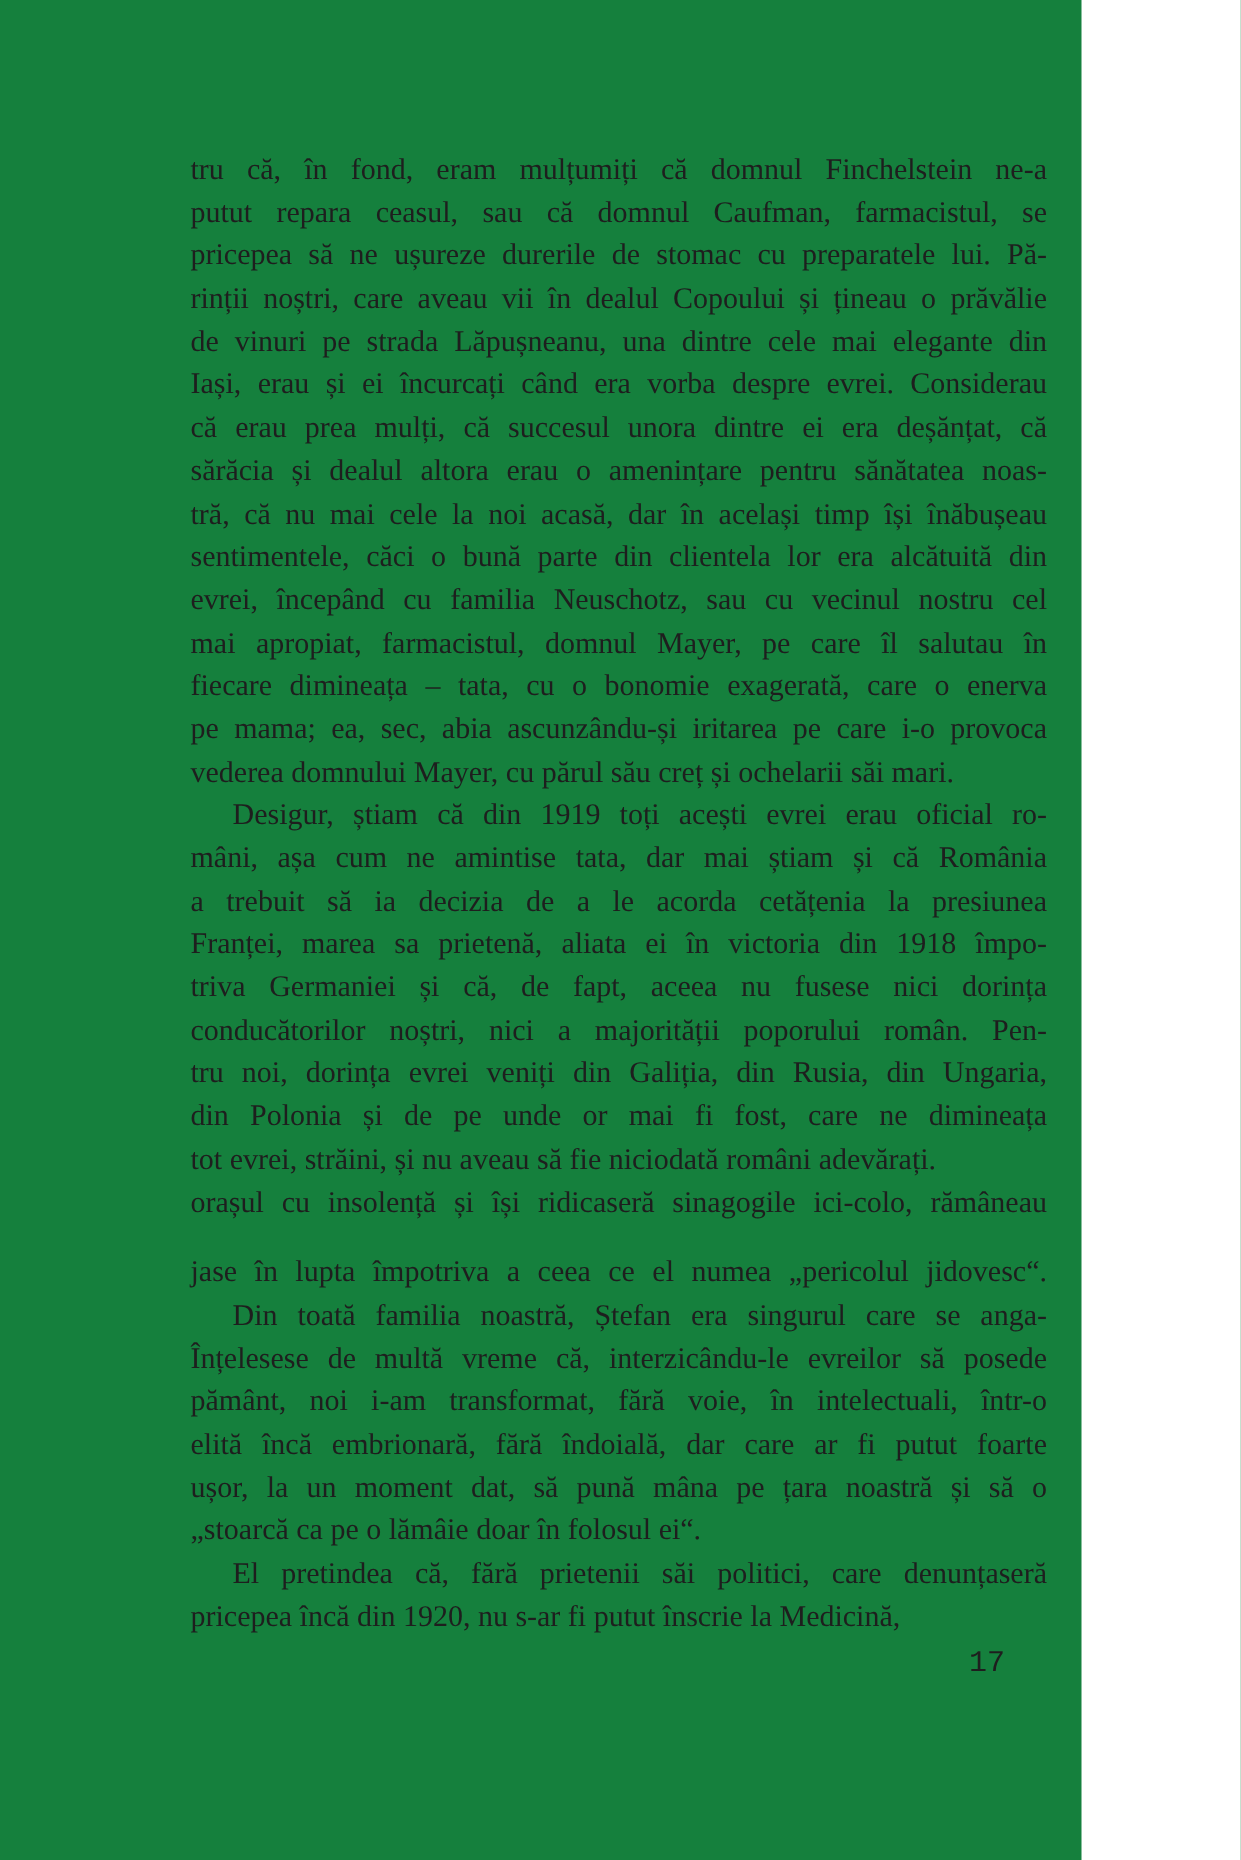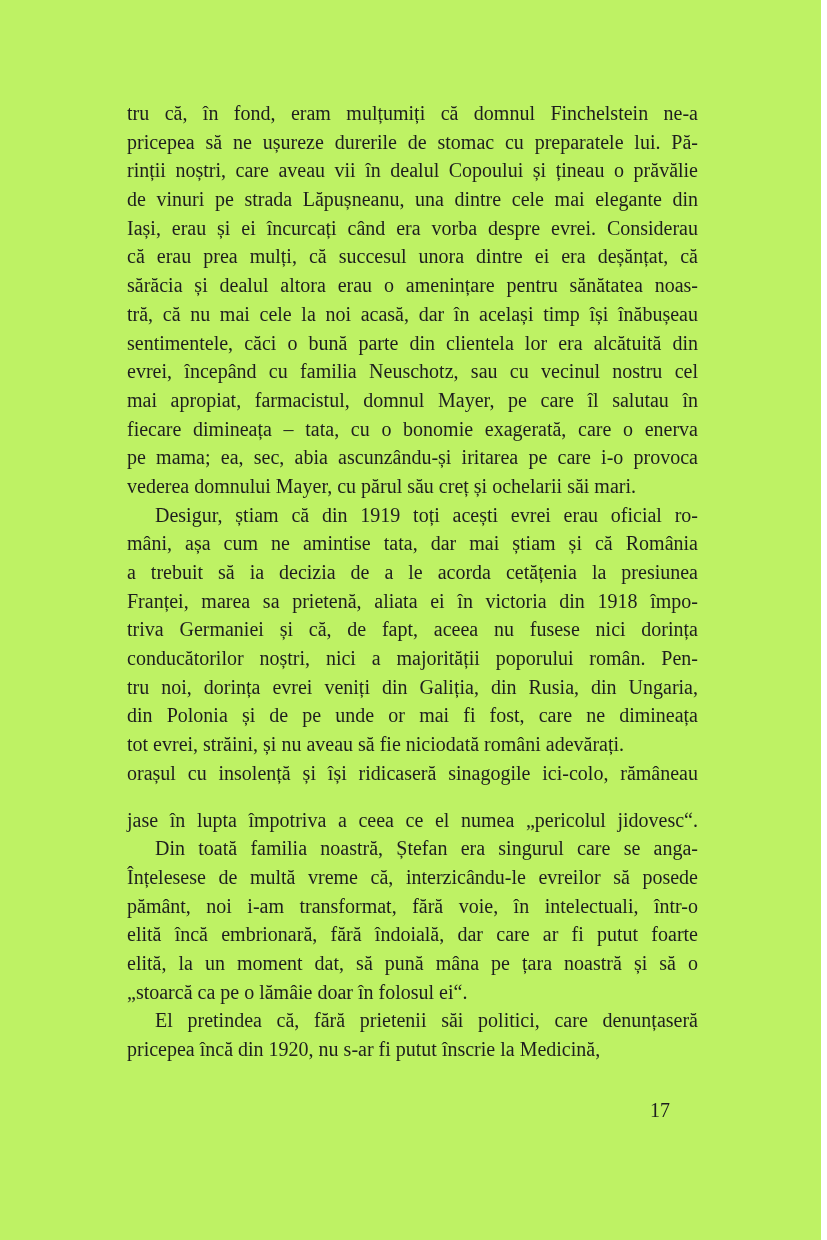--- a/index.html
+++ b/index.html
@@ -2,23 +2,23 @@
 <html><head>
 <meta charset="utf-8">
 <style>
   html, body {
     margin: 0;
     padding: 0;
     background: #ffffff;
   }
   .book-page {
     position: relative;
-    width: 821px;
+    width: 721px;
     height: 1240px;
-    background: #bef264;
+    background: #15803d;
     overflow: hidden;
   }
   .text-block {
     position: absolute;
     left: 127px;
     top: 99px;
     width: 571px;
     color: #1e1e1e;
     font-family: "Liberation Serif", "DejaVu Serif", serif;
     font-size: 20px;
@@ -43,32 +43,33 @@
   .line.indent {
     text-indent: 28px;
   }
   .folio {
     position: absolute;
     left: 608px;
     top: 1096px;
     width: 62px;
     text-align: right;
     color: #1e1e1e;
-    font-family: Liberation Serif, serif;
+    font-family: Liberation Mono, monospace;
     font-size: 20px;
     line-height: 28px;
   }
 </style>
 </head>
 <body>
 
 <div class="book-page">
   <div class="text-block" id="text-block">
       <div class="para">
         <div class="line">tru că, în fond, eram mulțumiți că domnul Finchelstein ne-a</div>
+        <div class="line">putut repara ceasul, sau că domnul Caufman, farmacistul, se</div>
         <div class="line">pricepea să ne ușureze durerile de stomac cu preparatele lui. Pă-</div>
         <div class="line">rinții noștri, care aveau vii în dealul Copoului și țineau o prăvălie</div>
         <div class="line">de vinuri pe strada Lăpușneanu, una dintre cele mai elegante din</div>
         <div class="line">Iași, erau și ei încurcați când era vorba despre evrei. Considerau</div>
         <div class="line">că erau prea mulți, că succesul unora dintre ei era deșănțat, că</div>
         <div class="line">sărăcia și dealul altora erau o amenințare pentru sănătatea noas-</div>
         <div class="line">tră, că nu mai cele la noi acasă, dar în același timp își înăbușeau</div>
         <div class="line">sentimentele, căci o bună parte din clientela lor era alcătuită din</div>
         <div class="line">evrei, începând cu familia Neuschotz, sau cu vecinul nostru cel</div>
         <div class="line">mai apropiat, farmacistul, domnul Mayer, pe care îl salutau în</div>
@@ -87,21 +88,21 @@
         <div class="line">din Polonia și de pe unde or mai fi fost, care ne dimineața</div>
         <div class="line last">tot evrei, străini, și nu aveau să fie niciodată români adevărați.</div>
         <div class="line">orașul cu insolență și își ridicaseră sinagogile ici-colo, rămâneau</div>
       </div>
       <div class="para gap">
         <div class="line">jase în lupta împotriva a ceea ce el numea „pericolul jidovesc“.</div>
         <div class="line indent">Din toată familia noastră, Ștefan era singurul care se anga-</div>
         <div class="line">Înțelesese de multă vreme că, interzicându-le evreilor să posede</div>
         <div class="line">pământ, noi i-am transformat, fără voie, în intelectuali, într-o</div>
         <div class="line">elită încă embrionară, fără îndoială, dar care ar fi putut foarte</div>
-        <div class="line">elită, la un moment dat, să pună mâna pe țara noastră și să o</div>
+        <div class="line">ușor, la un moment dat, să pună mâna pe țara noastră și să o</div>
         <div class="line last">„stoarcă ca pe o lămâie doar în folosul ei“.</div>
       </div>
       <div class="para">
         <div class="line indent">El pretindea că, fără prietenii săi politici, care denunțaseră</div>
         <div class="line last">pricepea încă din 1920, nu s-ar fi putut înscrie la Medicină,</div>
       </div>
     </div>
   <div class="folio">17</div>
 </div>
 

